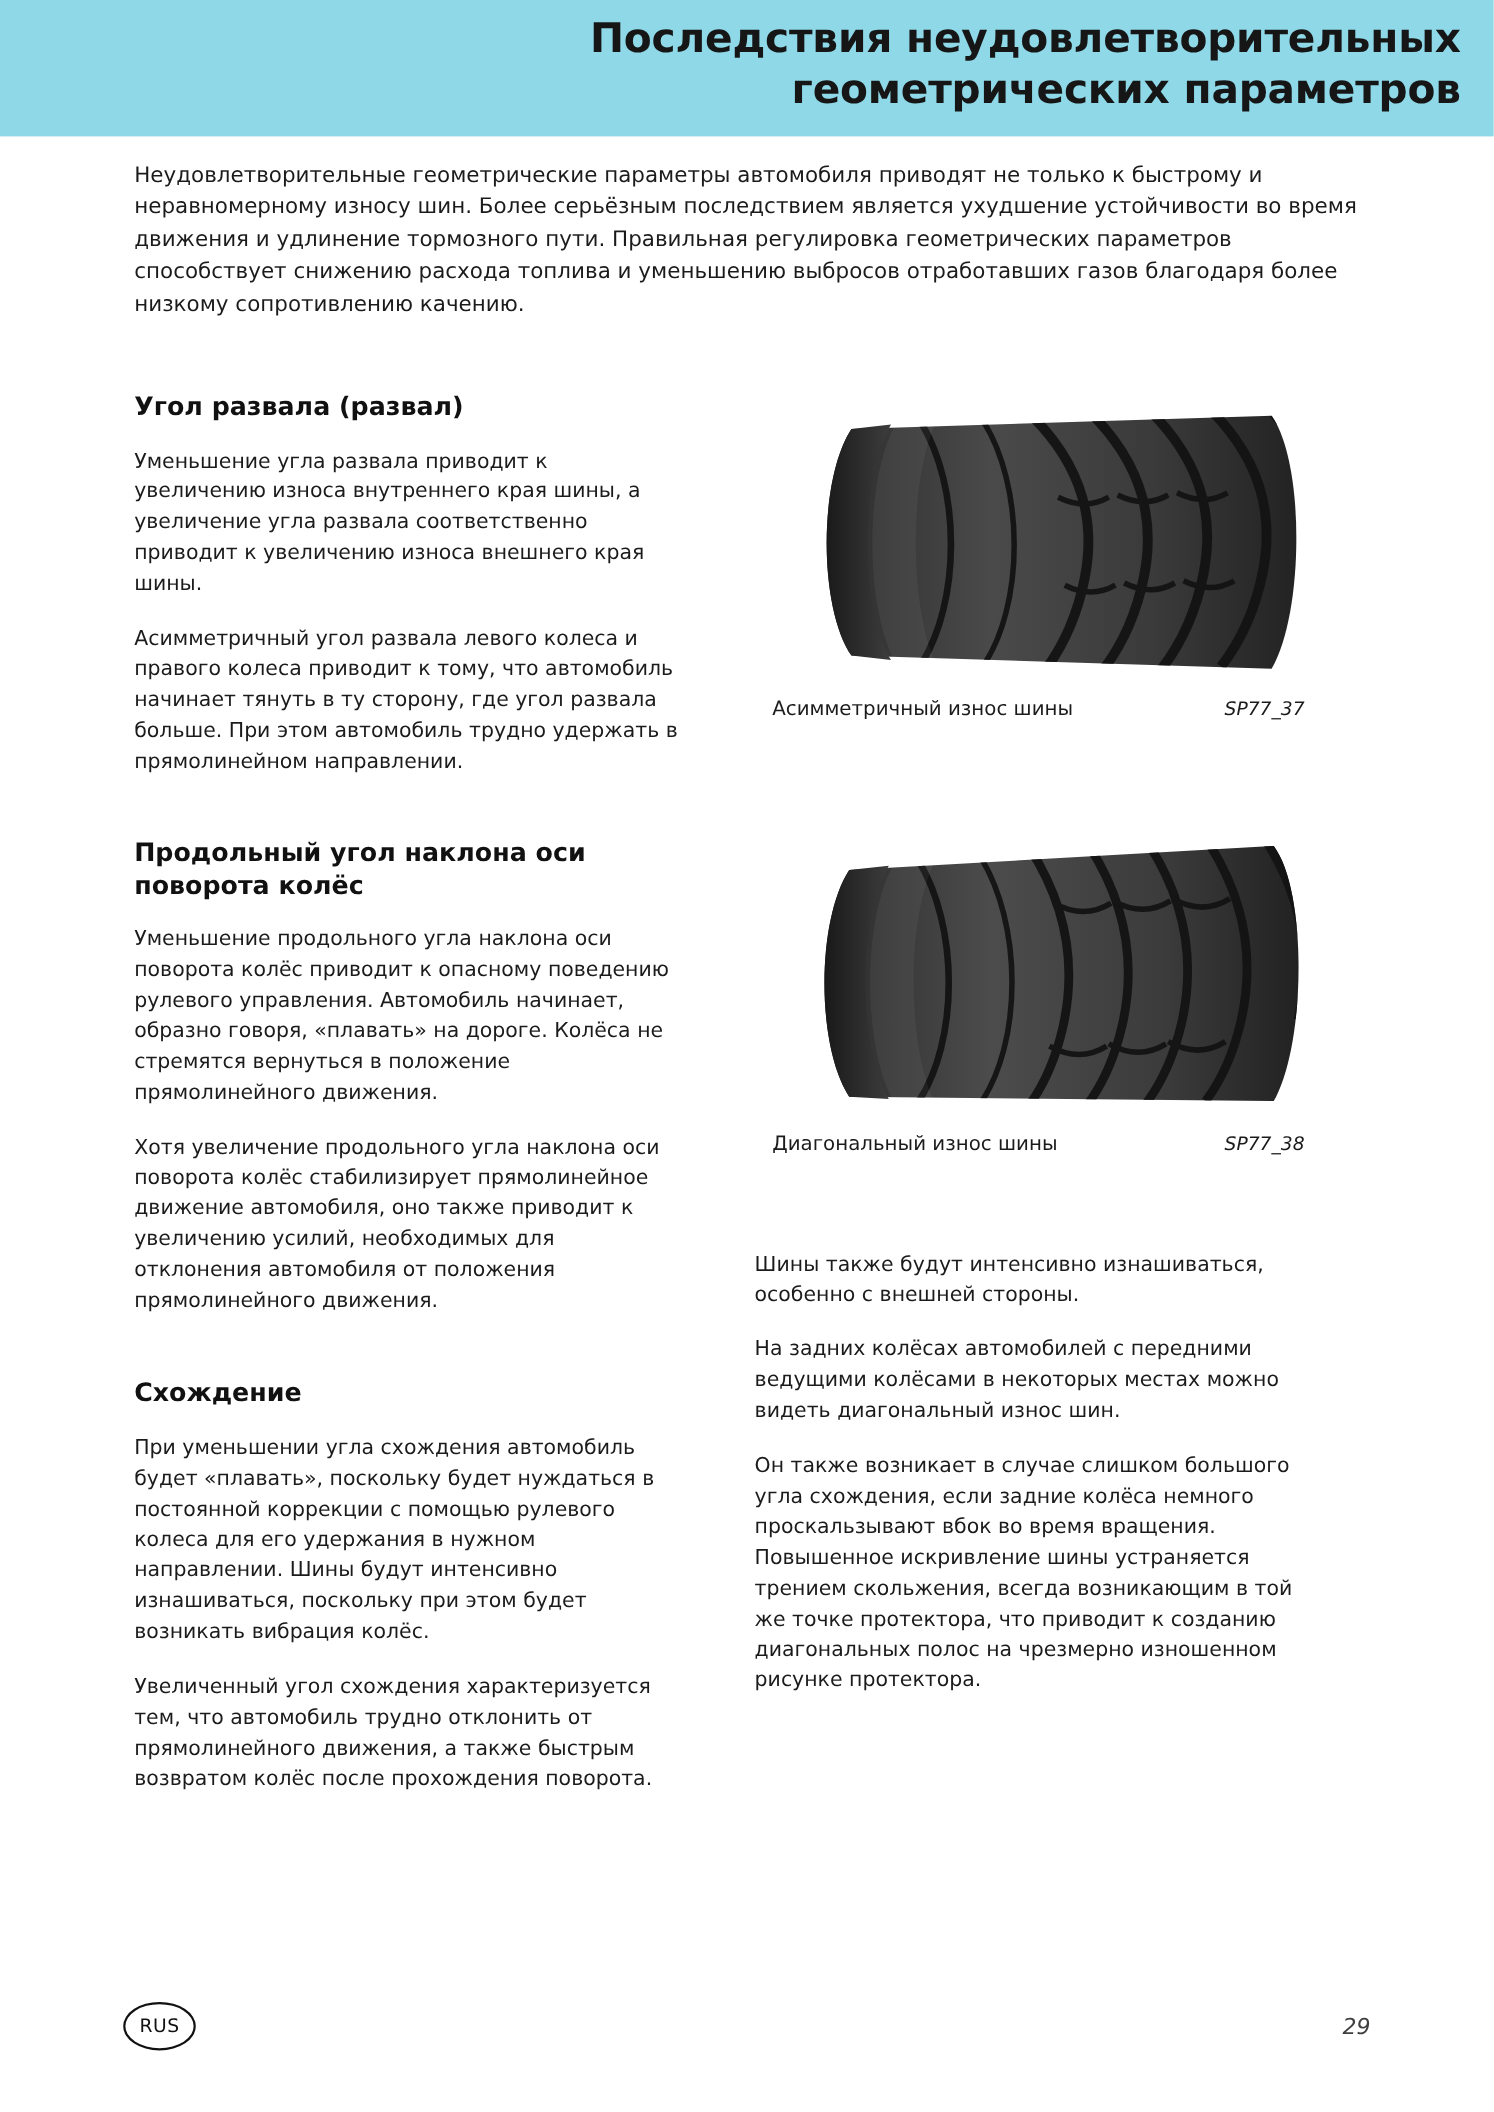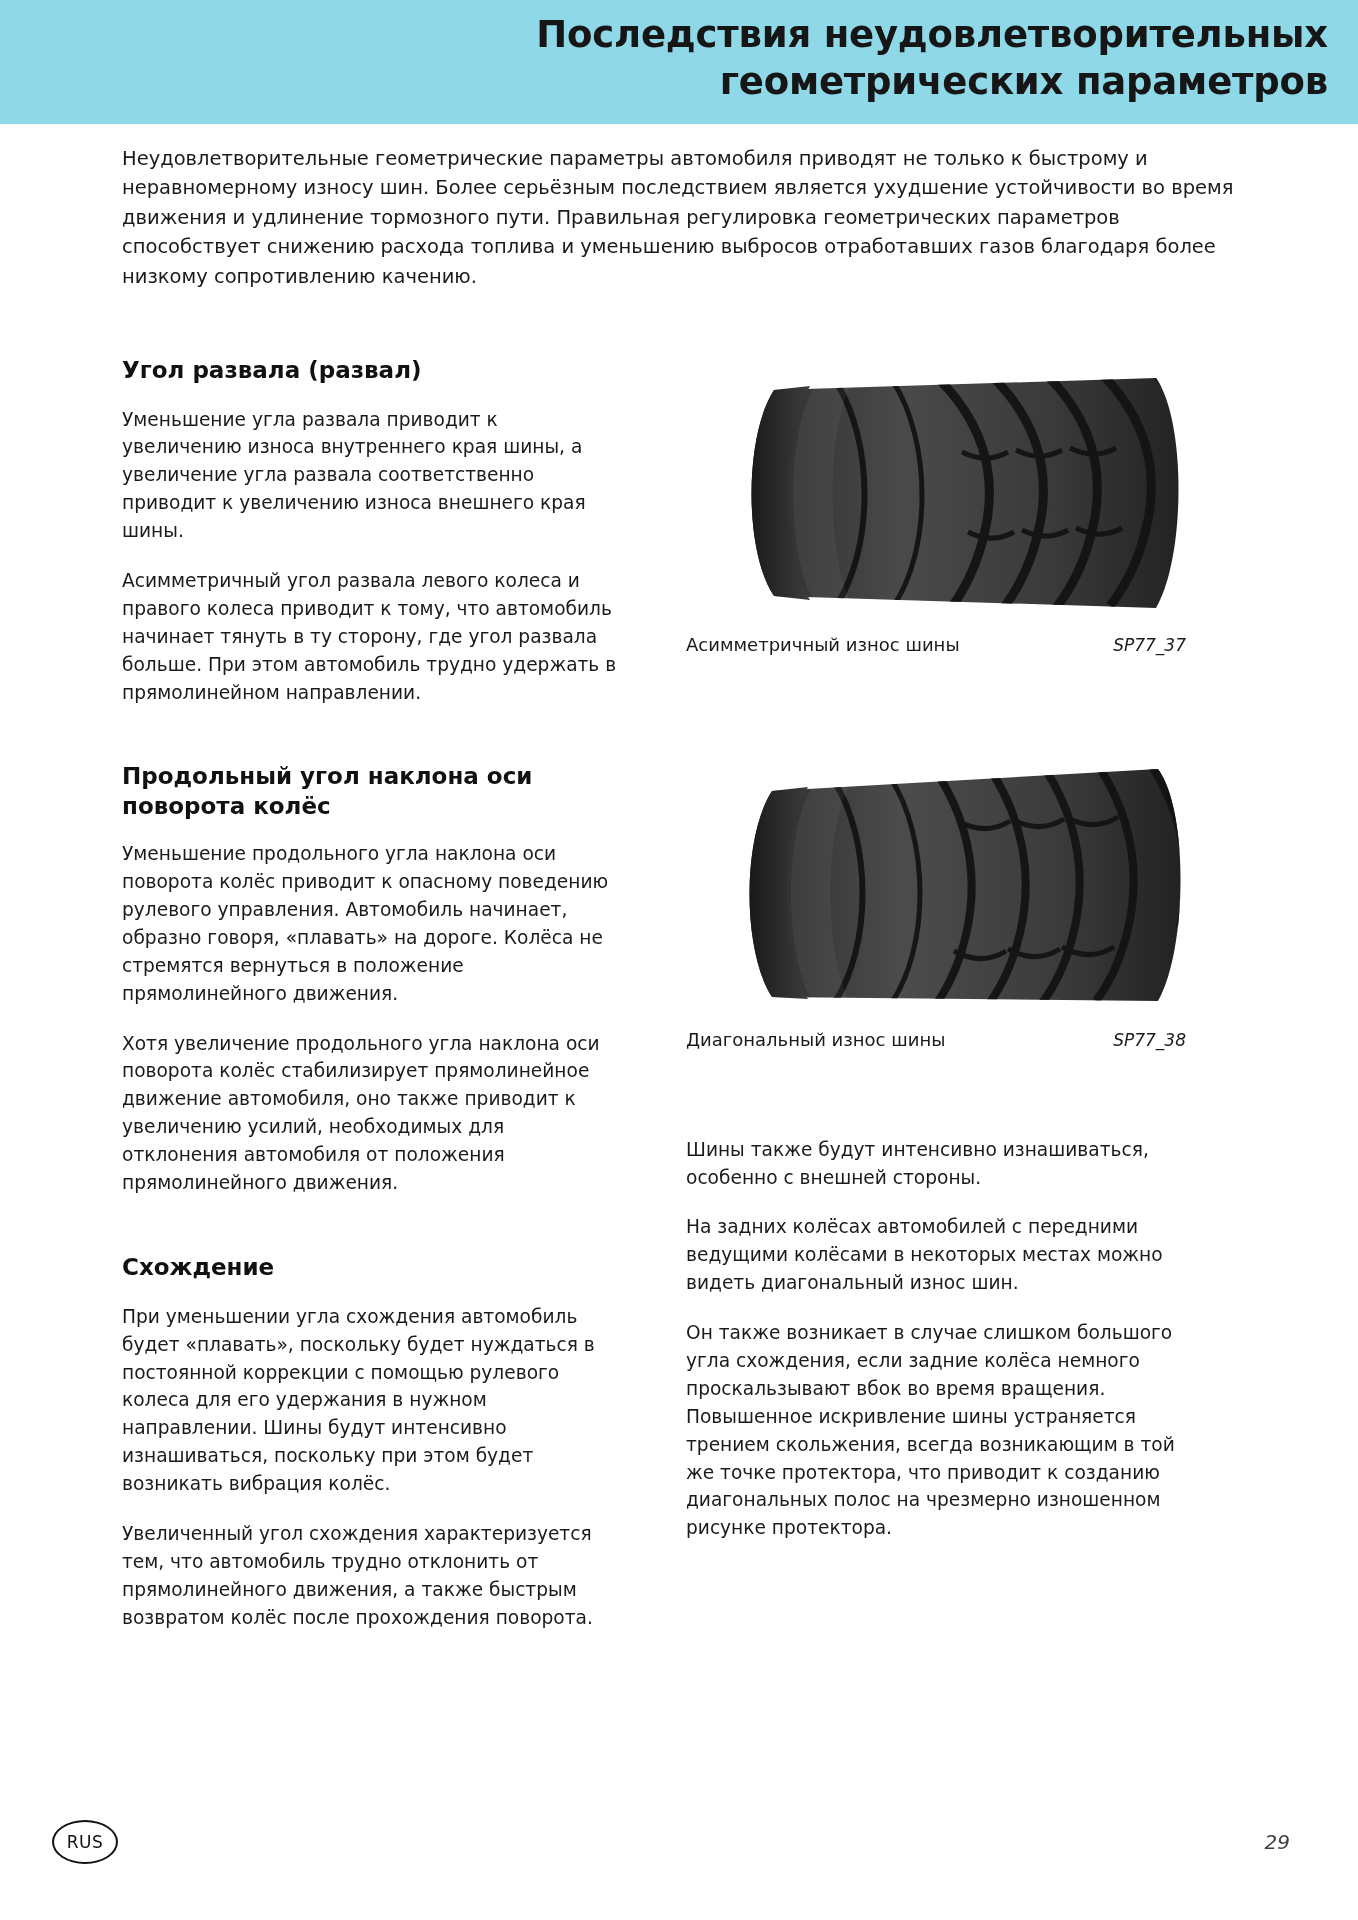--- a/index.html
+++ b/index.html
@@ -100,43 +100,44 @@
     height: 268px;
     background: #ffffff;
     position: relative;
     overflow: hidden;
   }
   .caption-row {
     display: flex;
     justify-content: space-between;
     align-items: baseline;
     margin-top: 10px;
+    margin-left: 16px;
   }
   .caption-text {
     font-size: 18px;
     color: #1b1b1b;
   }
   .caption-code {
     font-size: 17px;
     font-style: italic;
     color: #1b1b1b;
   }
 
   
   .right-text-block {
     margin-top: 86px;
   }
 
   
   .footer {
     position: absolute;
     left: 0;
-    right: 16px;
+    right: 0;
     bottom: 56px;
-    padding: 0 52px;
+    padding: 0 112px;
     box-sizing: border-box;
     display: flex;
     justify-content: space-between;
     align-items: center;
     text-align: right;
   }
   .rus-badge {
     width: 62px;
     height: 40px;
     border: 2px solid #111;

